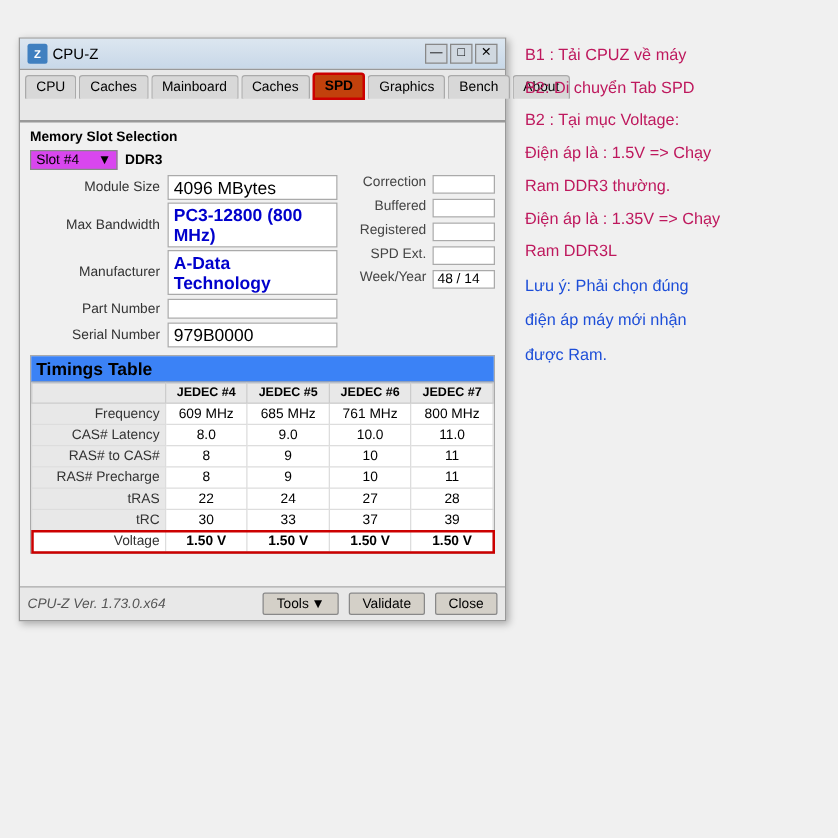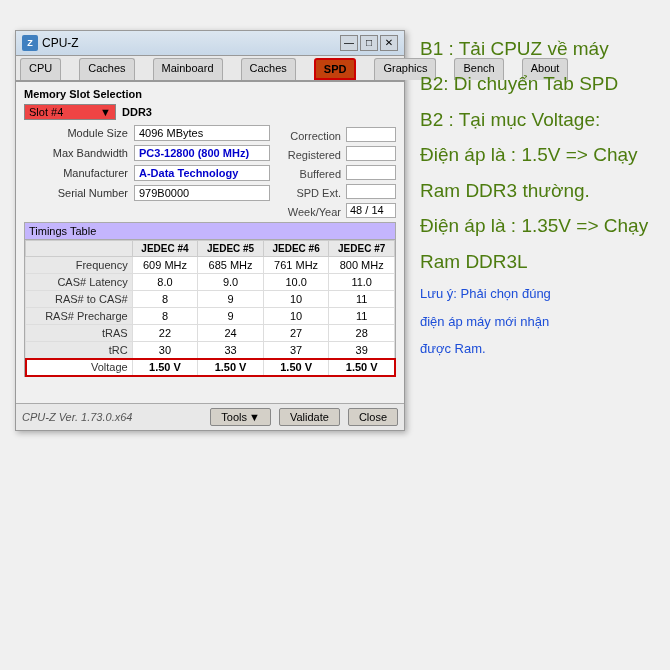--- a/index.html
+++ b/index.html
@@ -71,22 +71,23 @@
       align-items: center;
       justify-content: center;
       cursor: pointer;
       line-height: 1;
     }
     
     .tabs {
       display: flex;
       background: #e8e8e8;
       border-bottom: 2px solid #999;
-      padding: 2px 4px 0 4px;
-      gap: 18px;
+      padding: 2px 4px 16px 4px;
+      gap: 2px;
+      align-items: center;
     }
     .tab {
       padding: 3px 8px;
       font-size: 11px;
       border: 1px solid #aaa;
       border-bottom: none;
       background: #d8d8d8;
       cursor: pointer;
       border-radius: 3px 3px 0 0;
     }
@@ -106,24 +107,24 @@
       color: #000;
     }
     .slot-row {
       display: flex;
       align-items: center;
       gap: 6px;
       margin-bottom: 4px;
     }
     .slot-select {
       border: 1px solid #888;
-      background: #ef4444;
+      background: #d946ef;
       padding: 1px 4px;
       font-size: 11px;
-      width: 92px;
+      width: 70px;
       display: flex;
       align-items: flex-start;
       justify-content: space-between;
     }
     .slot-type {
       font-weight: bold;
       font-size: 11px;
       text-align: center;
     }
     
@@ -145,36 +146,36 @@
       text-align: right;
       color: #333;
       font-size: 11px;
       padding-right: 6px;
     }
     .info-value {
       flex: 1;
       background: white;
       border: 1px solid #aaa;
       padding: 1px 4px;
-      font-size: 11px;
+      font-size: 14px;
       min-height: 16px;
     }
     .info-value.blue {
       color: #0000cc;
       font-weight: bold;
     }
     
     .timings-section {
       margin-top: 4px;
       border: 1px solid #aaa;
     }
     .timings-title {
-      background: #c4b5fd;
-      font-size: 11px;
-      font-weight: normal;
+      background: #3b82f6;
+      font-size: 14px;
+      font-weight: bold;
       padding: 2px 4px;
       border-bottom: 1px solid #aaa;
     }
     .timings-table {
       width: 100%;
       border-collapse: collapse;
       font-size: 11px;
     }
     .timings-table th {
       background: #e8e8e8;
@@ -235,39 +236,39 @@
       display: flex;
       align-items: center;
       gap: 2px;
     }
     
     .right-panel {
       flex: 1;
       padding: 4px 0;
     }
     .right-panel p {
-      font-size: 19px;
+      font-size: 13px;
       line-height: 1.55;
-      color: #4d7c0f;
+      color: #be185d;
       margin-bottom: 6px;
     }
     .right-panel .note {
       color: #1d4ed8;
       font-size: 13px;
       margin-top: 8px;
       line-height: 1.5;
     }
     .compact-right {
       display: flex;
       flex-direction: column;
       gap: 1px;
     }
     .compact-right-row {
       display: flex;
-      align-items: flex-end;
+      align-items: flex-start;
       min-height: 18px;
       gap: 2px;
     }
     .cr-label {
       font-size: 11px;
       color: #444;
       text-align: right;
       width: 70px;
       padding-right: 3px;
     }
@@ -329,36 +330,40 @@
           </div>
           <div class="info-row">
             <span class="info-label">Max Bandwidth</span>
             <span class="info-value blue">PC3-12800 (800 MHz)</span>
           </div>
           <div class="info-row">
             <span class="info-label">Manufacturer</span>
             <span class="info-value blue">A-Data Technology</span>
           </div>
           <div class="info-row">
+            <span class="info-label">Part Number</span>
+            <span class="info-value"></span>
+          </div>
+          <div class="info-row">
             <span class="info-label">Serial Number</span>
             <span class="info-value">979B0000</span>
           </div>
         </div>
 
         <div class="compact-right">
           <div class="compact-right-row">
             <span class="cr-label">Correction</span>
             <span class="cr-value"></span>
           </div>
           <div class="compact-right-row">
+            <span class="cr-label">Buffered</span>
+            <span class="cr-value"></span>
+          </div>
+          <div class="compact-right-row">
             <span class="cr-label">Registered</span>
-            <span class="cr-value"></span>
-          </div>
-          <div class="compact-right-row">
-            <span class="cr-label">Buffered</span>
             <span class="cr-value"></span>
           </div>
           <div class="compact-right-row">
             <span class="cr-label">SPD Ext.</span>
             <span class="cr-value"></span>
           </div>
           <div class="compact-right-row">
             <span class="cr-label">Week/Year</span>
             <span class="cr-value">48 / 14</span>
           </div>

